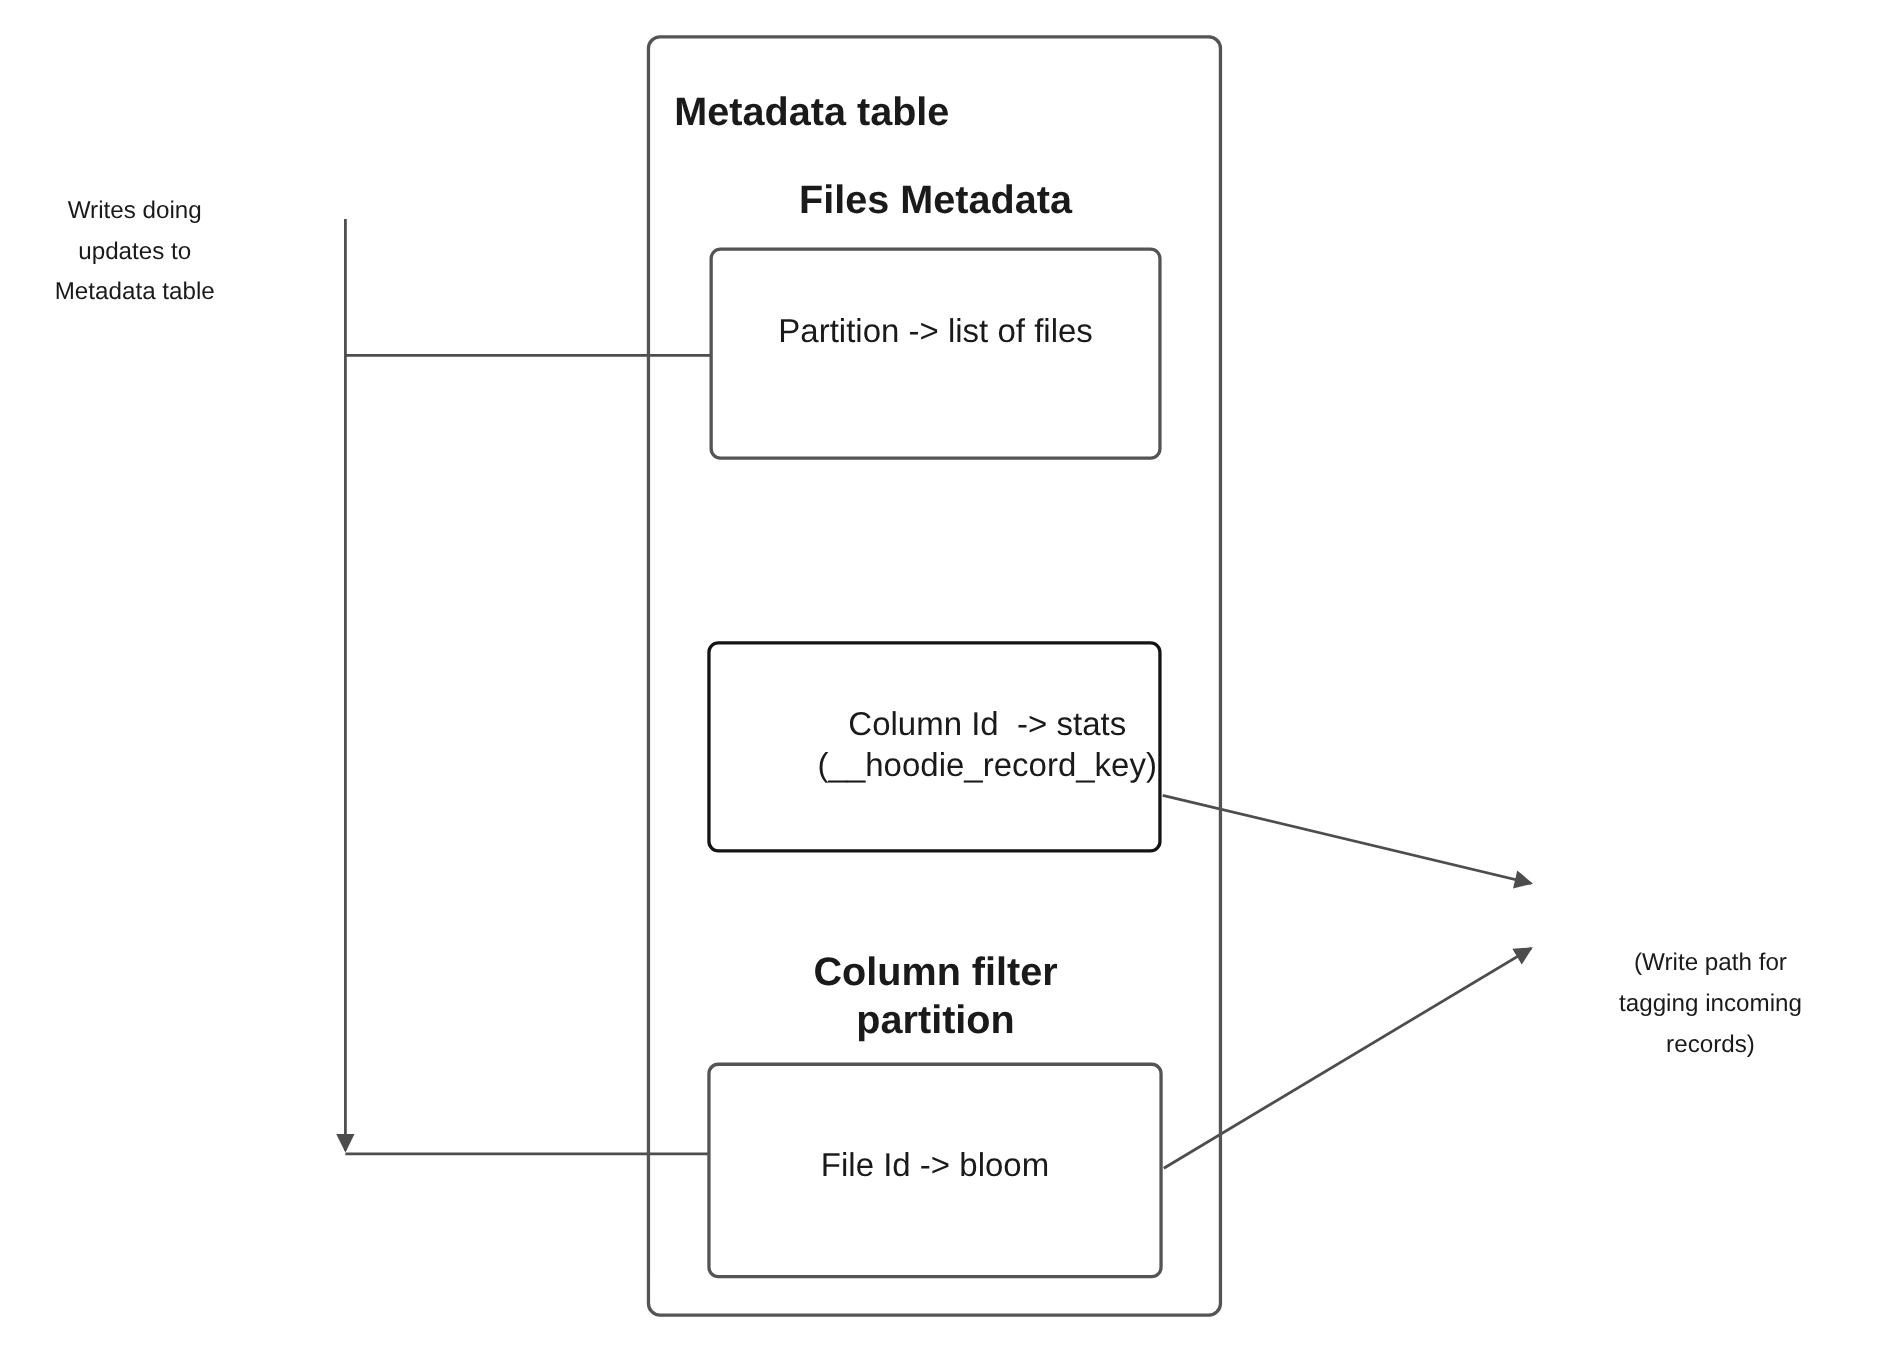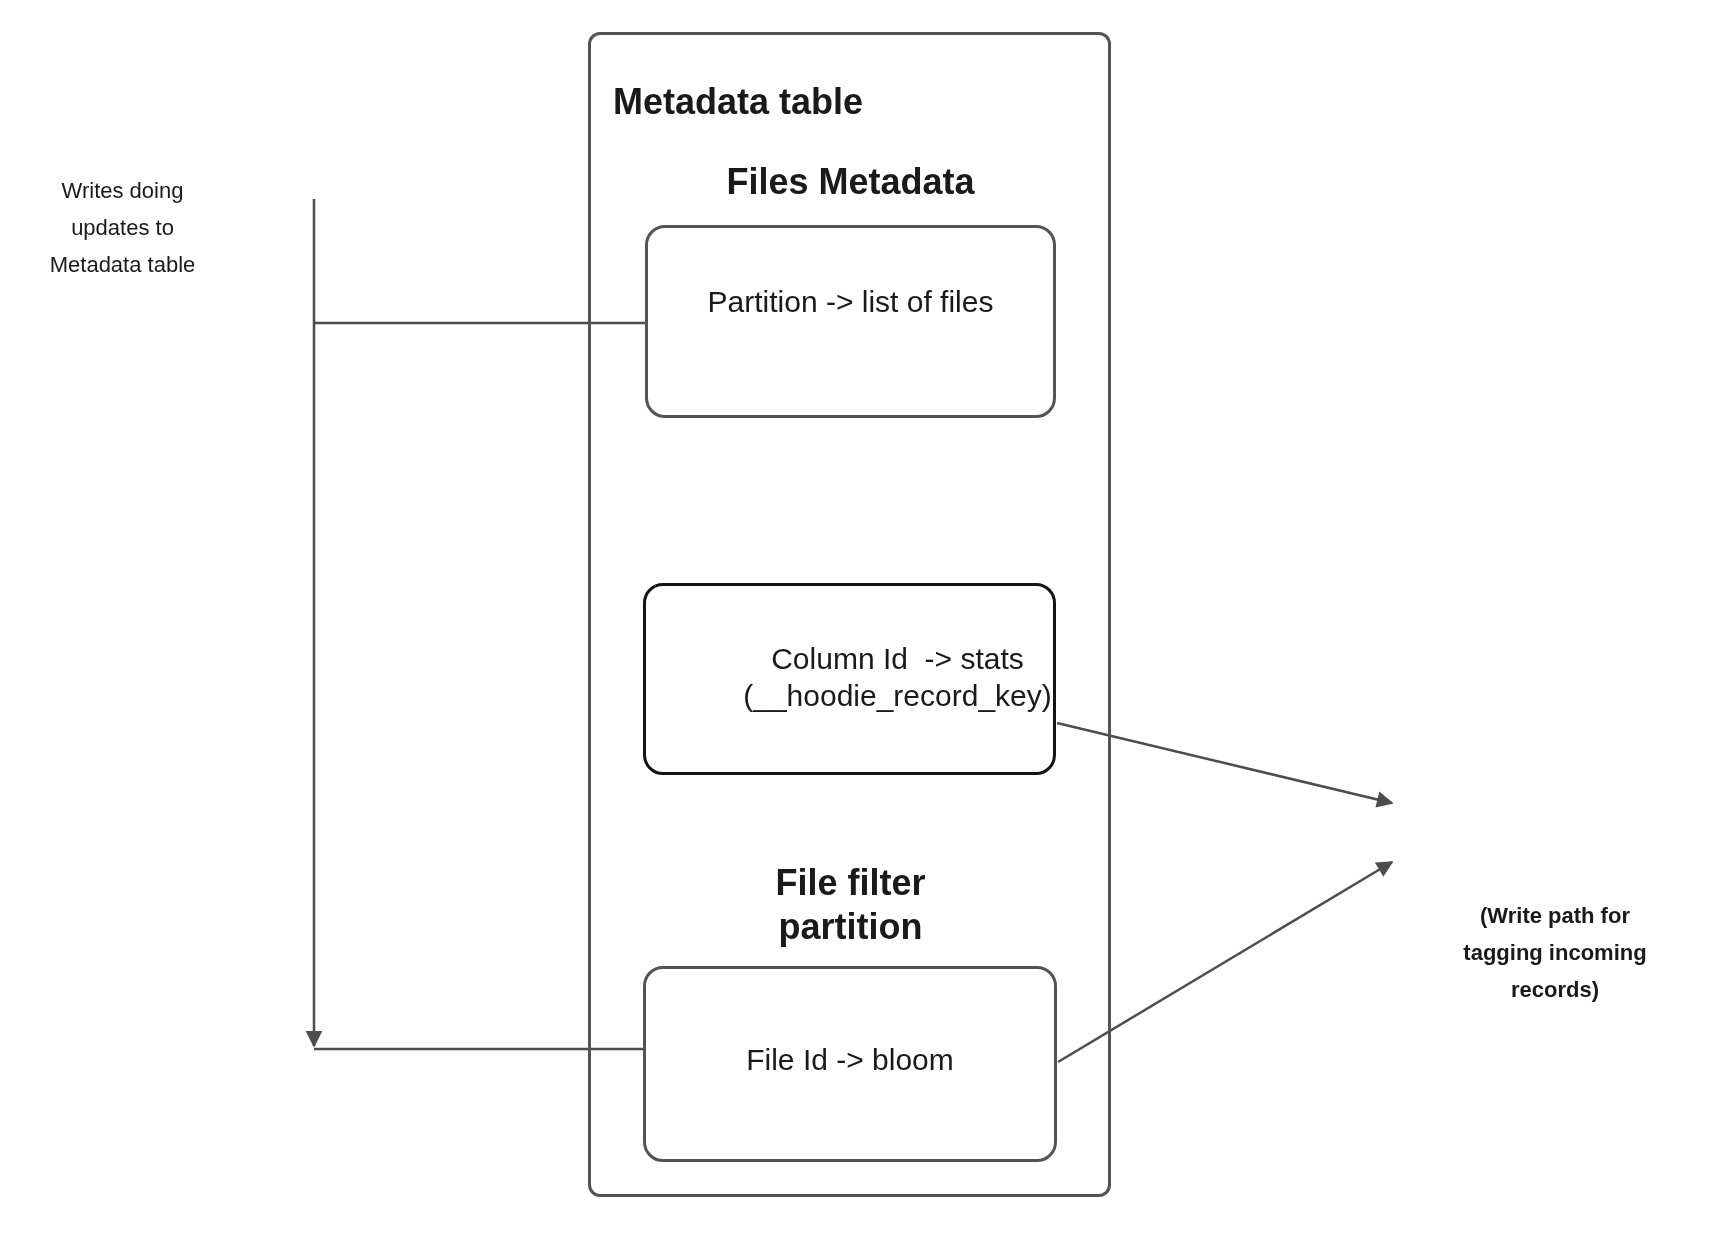--- a/index.html
+++ b/index.html
@@ -43,41 +43,41 @@
   }
   .body-text {
     font-size: 30px;
     line-height: 37px;
     text-align: center;
   }
   .box {
     position: absolute;
     background: var(--background);
     border: 3px solid var(--border);
-    border-radius: 20px;
+    border-radius: 10px;
     box-sizing: border-box;
   }
   #outer-box {
     left: 588px; top: 32px;
     width: 523px; height: 1165px;
     border-radius: 12px;
     background: transparent;
   }
   #metadata-table-title { left: 613px; top: 80px; }
   #files-title   { left: 645px; top: 160px; width: 411px; }
   #files-box     { left: 645px; top: 225px; width: 411px; height: 193px; }
   #files-text    { top: 55px; left: 0; width: 100%; }
   #stats-title   { left: 645px; top: 475px; width: 411px; }
   #stats-box     { left: 643px; top: 583px; width: 413px; height: 192px; border-color: var(--border_dark); }
   #stats-text    { top: 54px; left: 0; width: 100%; padding-left: 48px; }
   #bloom-title   { left: 645px; top: 861px; width: 411px; }
   #bloom-box     { left: 643px; top: 966px; width: 414px; height: 196px; padding-left: 40px; }
   #bloom-text    { top: 72px; left: 0; width: 100%; }
   #index-title   { left: 1407px; top: 812px; width: 300px; text-align: center; }
-  #index-sub     { left: 1405px; top: 897px; width: 300px; font-weight: bold; }
+  #index-sub     { left: 1405px; top: 856px; width: 300px; }
   #writes-note   { left: 0px; top: 172px; width: 245px; }
   #connector-layer {
     position: absolute;
     left: 0; top: 0;
     width: 1718px; height: 1244px;
     pointer-events: none;
   }
   #connector-layer line { stroke: var(--line); stroke-width: 2.5px; }
   #connector-layer .arrowhead-fill { fill: var(--line); }
 </style>
@@ -115,21 +115,21 @@
   <div id="files-title" class="abs section-title multiline">Files Metadata</div>
   <div id="files-box" class="box">
     <div id="files-text" class="abs body-text multiline">Partition -&gt; list of files</div>
   </div>
 
   <div id="stats-box" class="box">
     <div id="stats-text" class="abs body-text multiline">Column Id  -&gt; stats
 (__hoodie_record_key)</div>
   </div>
 
-  <div id="bloom-title" class="abs section-title multiline">File filter
+  <div id="bloom-title" class="abs section-title multiline">Column filter
 partition</div>
   <div id="bloom-box" class="box">
     <div id="bloom-text" class="abs body-text multiline">File Id -&gt; bloom</div>
   </div>
 
   <div id="index-sub" class="abs note multiline">(Write path for
 tagging incoming
 records)</div>
 
 </div>

